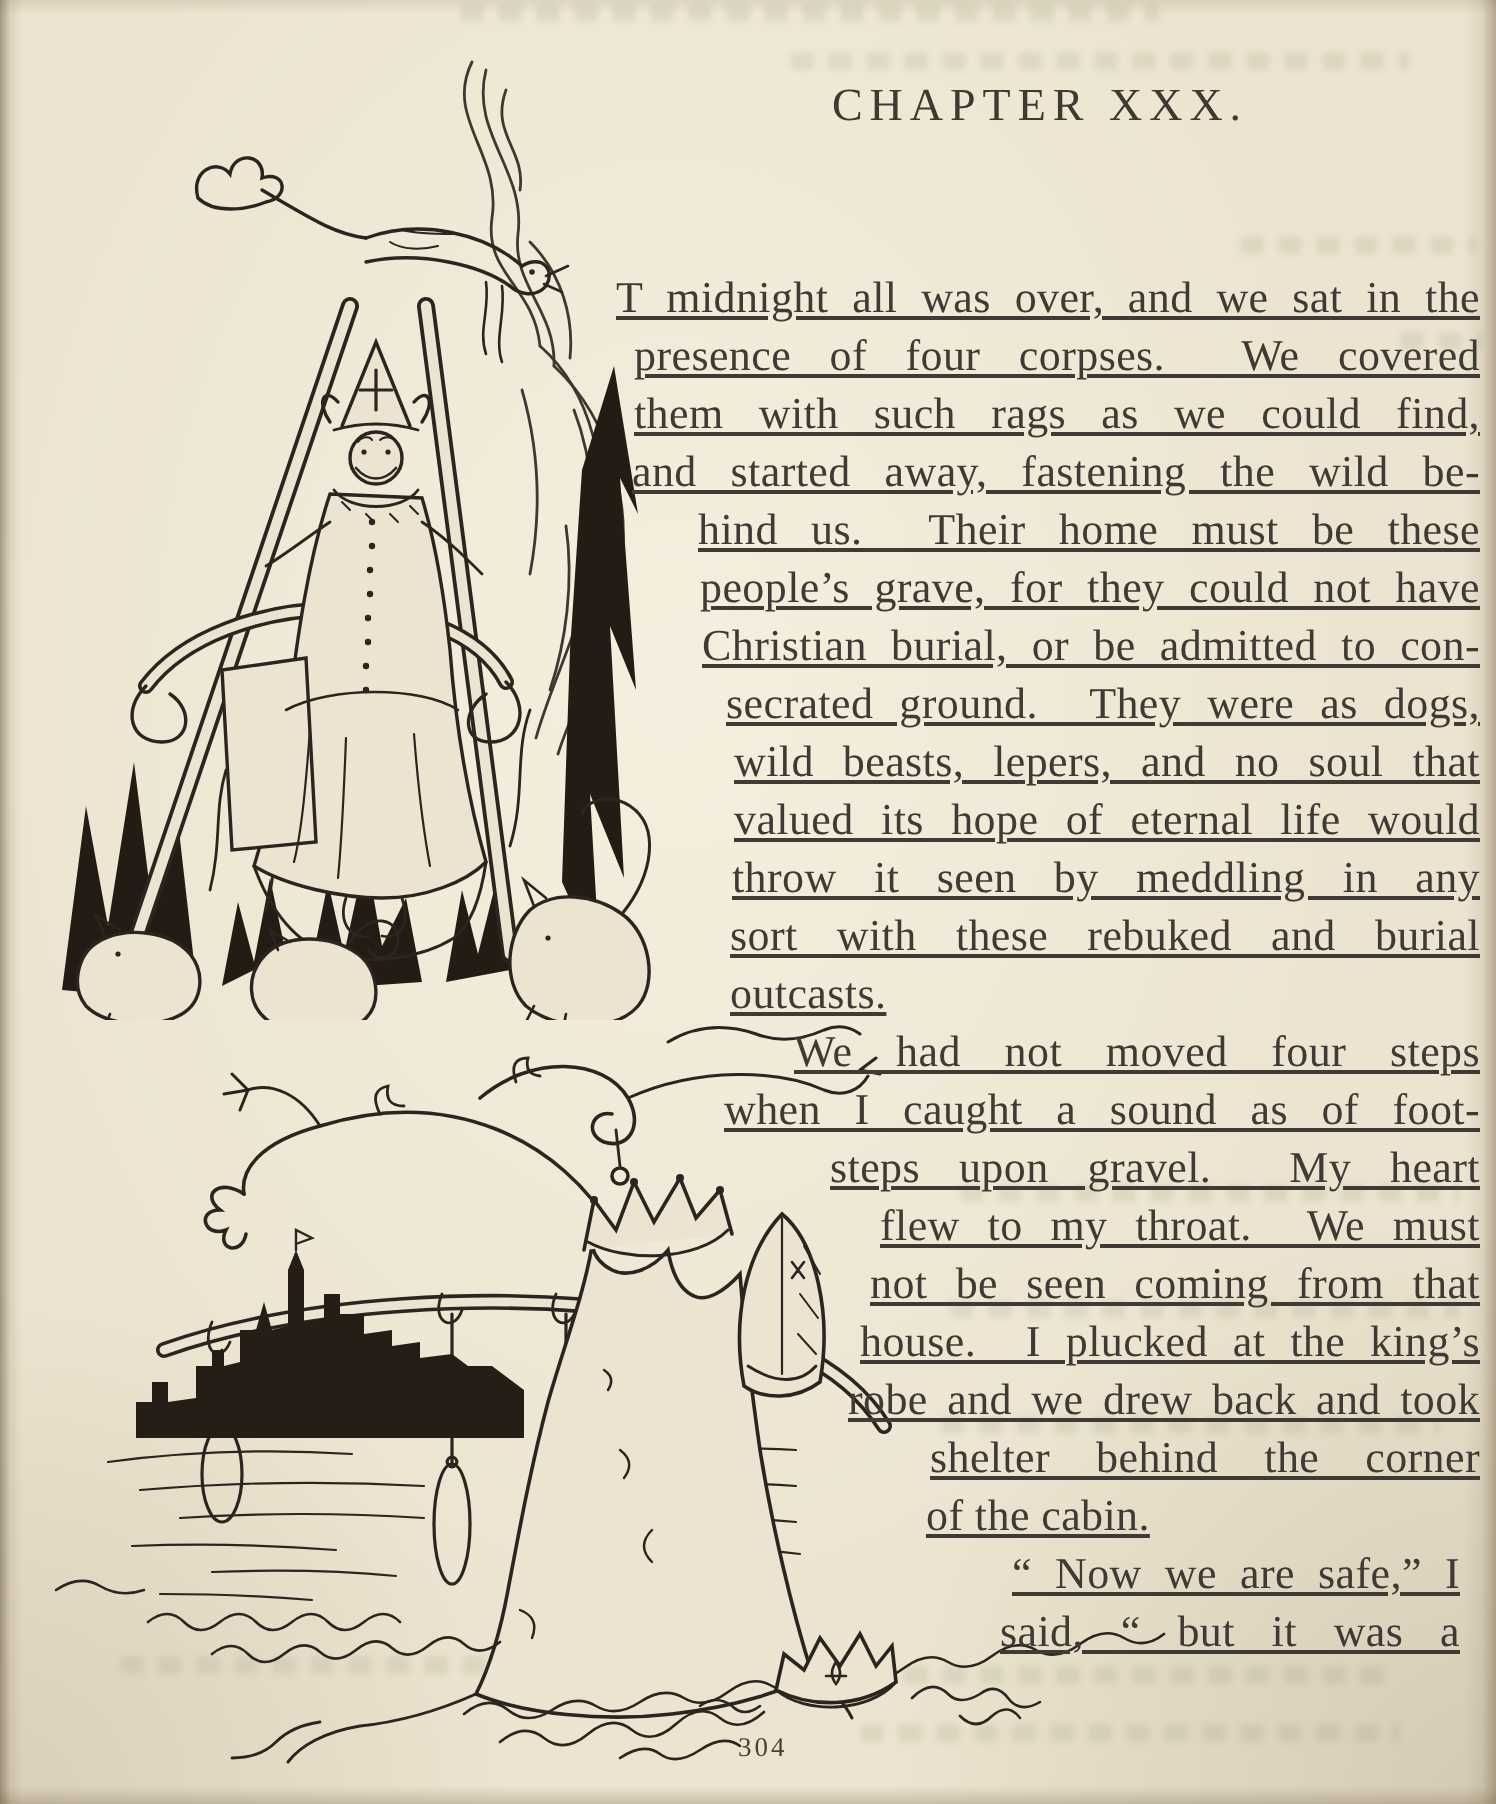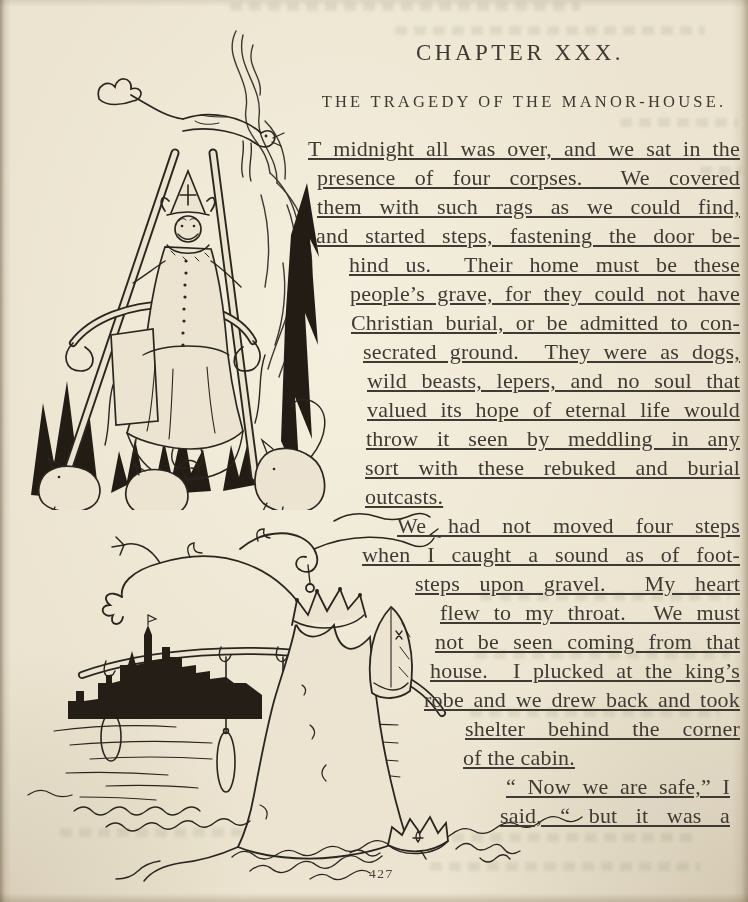--- a/index.html
+++ b/index.html
@@ -65,21 +65,20 @@
   <div class="bleed" style="left:620px;top:118px;width:118px"></div>
   <div class="bleed" style="left:700px;top:166px;width:42px"></div>
   <div class="bleed" style="left:480px;top:592px;width:250px"></div>
   <div class="bleed" style="left:475px;top:650px;width:255px"></div>
   <div class="bleed" style="left:470px;top:708px;width:250px"></div>
   <div class="bleed" style="left:60px;top:828px;width:250px"></div>
   <div class="bleed" style="left:395px;top:833px;width:300px"></div>
   <div class="bleed" style="left:430px;top:862px;width:270px"></div>
 
   <div class="chapter-heading">CHAPTER XXX.</div>
-  <div class="chapter-subtitle">THE TRAGEDY OF THE MANOR-HOUSE.</div>
 
   <div class="illus" style="left:15px;top:25px">
     <svg width="315" height="485" viewBox="0 0 315 485" fill="none" stroke="#2b2520" stroke-width="1.7" stroke-linecap="round">
 
       <g stroke-width="1.4" opacity=".9">
         <path d="M221,6 C207,34 236,52 231,84 C227,112 252,118 255,148"></path>
         <path d="M228,10 C220,42 248,60 244,92 C241,118 263,130 262,158"></path>
         <path d="M238,20 C230,42 248,50 245,70"></path>
         <path d="M255,148 C280,170 291,210 283,252 C276,288 260,318 253,344"></path>
         <path d="M262,158 C292,186 303,232 293,272 C285,304 271,330 264,352"></path>
@@ -252,21 +251,21 @@
         <path d="M470,353 q8,8 16,0 q8,-7 14,1"></path>
         <path d="M340,348 q8,-6 16,0 q6,6 14,0"></path>
       </g>
     </svg>
   </div>
 
   <div class="body-text">
       <div class="bline just" style="margin-left: 0px;">T midnight all was over, and we sat in the</div>
       <div class="bline just" style="margin-left: 9px;">presence of four corpses.&nbsp; We covered</div>
       <div class="bline just" style="margin-left: 9px;">them with such rags as we could find,</div>
-      <div class="bline just" style="margin-left: 8px;">and started steps, fastening the door be-</div>
+      <div class="bline just" style="margin-left: 8px;">and started away, fastening the wild be-</div>
       <div class="bline just" style="margin-left: 41px;">hind us.&nbsp; Their home must be these</div>
       <div class="bline just" style="margin-left: 42px;">people’s grave, for they could not have</div>
       <div class="bline just" style="margin-left: 43px;">Christian burial, or be admitted to con-</div>
       <div class="bline just" style="margin-left: 55px;">secrated ground.&nbsp; They were as dogs,</div>
       <div class="bline just" style="margin-left: 59px;">wild beasts, lepers, and no soul that</div>
       <div class="bline just" style="margin-left: 59px;">valued its hope of eternal life would</div>
       <div class="bline just" style="margin-left: 58px;">throw it seen by meddling in any</div>
       <div class="bline just" style="margin-left: 57px;">sort with these rebuked and burial</div>
       <div class="bline" style="margin-left: 57px;">outcasts.</div>
       <div class="bline just" style="margin-left: 89px;">We had not moved four steps</div>
@@ -275,14 +274,14 @@
       <div class="bline just" style="margin-left: 132px;">flew to my throat.&nbsp; We must</div>
       <div class="bline just" style="margin-left: 127px;">not be seen coming from that</div>
       <div class="bline just" style="margin-left: 122px;">house.&nbsp; I plucked at the king’s</div>
       <div class="bline just" style="margin-left: 116px;">robe and we drew back and took</div>
       <div class="bline just" style="margin-left: 157px;">shelter behind the corner</div>
       <div class="bline" style="margin-left: 155px;">of the cabin.</div>
       <div class="bline just" style="margin-left: 198px; margin-right: 10px;">“ Now we are safe,” I</div>
       <div class="bline just" style="margin-left: 192px; margin-right: 10px;">said, “ but it was a</div>
     </div>
 
-  <div class="page-number">427</div>
+  <div class="page-number">304</div>
 </div>
 
 </body></html>

